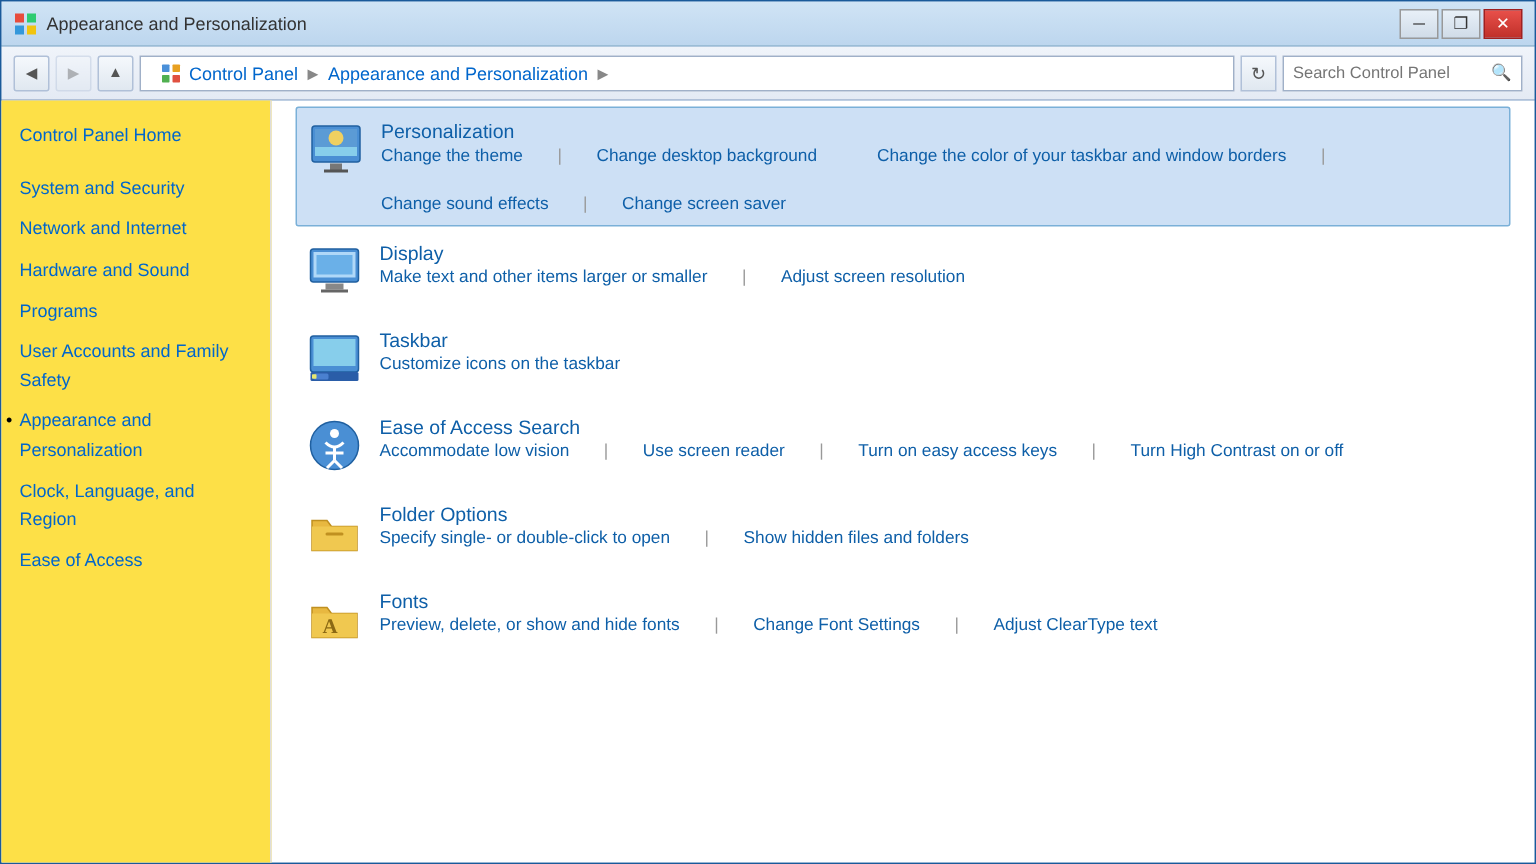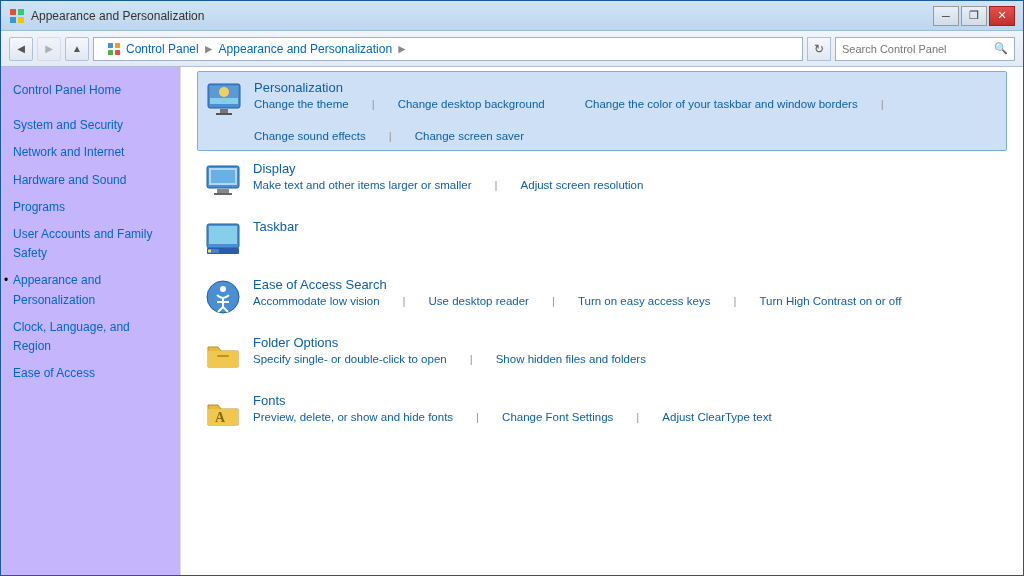--- a/index.html
+++ b/index.html
@@ -133,21 +133,21 @@
       background: linear-gradient(to bottom, #f5f8fc, #e0e8f0);
       cursor: pointer;
       display: flex;
       align-items: center;
       justify-content: center;
       font-size: 12px;
       color: #555;
     }
 
     .search-box {
-      width: 180px;
+      width: 160px;
       height: 24px;
       border: 1px solid #a0b0c8;
       background: white;
       display: flex;
       align-items: center;
       padding: 0 6px;
       gap: 15px;
     }
 
     .search-box input {
@@ -164,21 +164,21 @@
     
     .main-area {
       flex: 1;
       display: flex;
       background: white;
     }
 
     
     .sidebar {
       width: 180px;
-      background: #c4b5fd;
+      background: #fde047;
       border-right: 1px solid #ddd;
       padding: 10px 0;
     }
 
     .sidebar-item {
       padding: 4px 12px;
       font-size: 12px;
       cursor: pointer;
       color: #0066cc;
       line-height: 1.6;
@@ -383,41 +383,44 @@
           <svg viewBox="0 0 36 36">
             <rect x="2" y="3" width="32" height="24" rx="2" fill="#4a8fd4" stroke="#2060a0" stroke-width="1"></rect>
             <rect x="4" y="5" width="28" height="18" fill="#87ceeb"></rect>
             <rect x="2" y="27" width="32" height="6" rx="1" fill="#2a5da8"></rect>
             <rect x="4" y="28" width="10" height="4" rx="1" fill="#4a80d0"></rect>
             <rect x="3" y="28.5" width="3" height="3" rx="0.5" fill="#e8e870"></rect>
           </svg>
         </div>
         <div class="section-content">
           <div class="section-title">Taskbar</div>
+          <div class="section-links">
+            <span class="section-link">Customize icons on the taskbar</span>
+          </div>
         </div>
       </div>
 
       <div class="section-row">
         <div class="section-icon">
           <svg viewBox="0 0 36 36">
             <circle cx="18" cy="18" r="16" fill="#4a8fd4" stroke="#2060a0" stroke-width="1"></circle>
             <circle cx="18" cy="10" r="3" fill="white"></circle>
             <path d="M12 16 Q18 22 24 16" stroke="white" stroke-width="2" fill="none"></path>
             <line x1="18" y1="19" x2="18" y2="28" stroke="white" stroke-width="2"></line>
             <line x1="12" y1="23" x2="24" y2="23" stroke="white" stroke-width="2"></line>
             <line x1="13" y1="33" x2="18" y2="28" stroke="white" stroke-width="2"></line>
             <line x1="23" y1="33" x2="18" y2="28" stroke="white" stroke-width="2"></line>
           </svg>
         </div>
         <div class="section-content">
           <div class="section-title">Ease of Access Search</div>
           <div class="section-links">
             <span class="section-link">Accommodate low vision</span>
             <span class="section-sep">|</span>
-            <span class="section-link">Use desktop reader</span>
+            <span class="section-link">Use screen reader</span>
             <span class="section-sep">|</span>
             <span class="section-link">Turn on easy access keys</span>
             <span class="section-sep">|</span>
             <span class="section-link">Turn High Contrast on or off</span>
           </div>
         </div>
       </div>
 
       <div class="section-row">
         <div class="section-icon">

